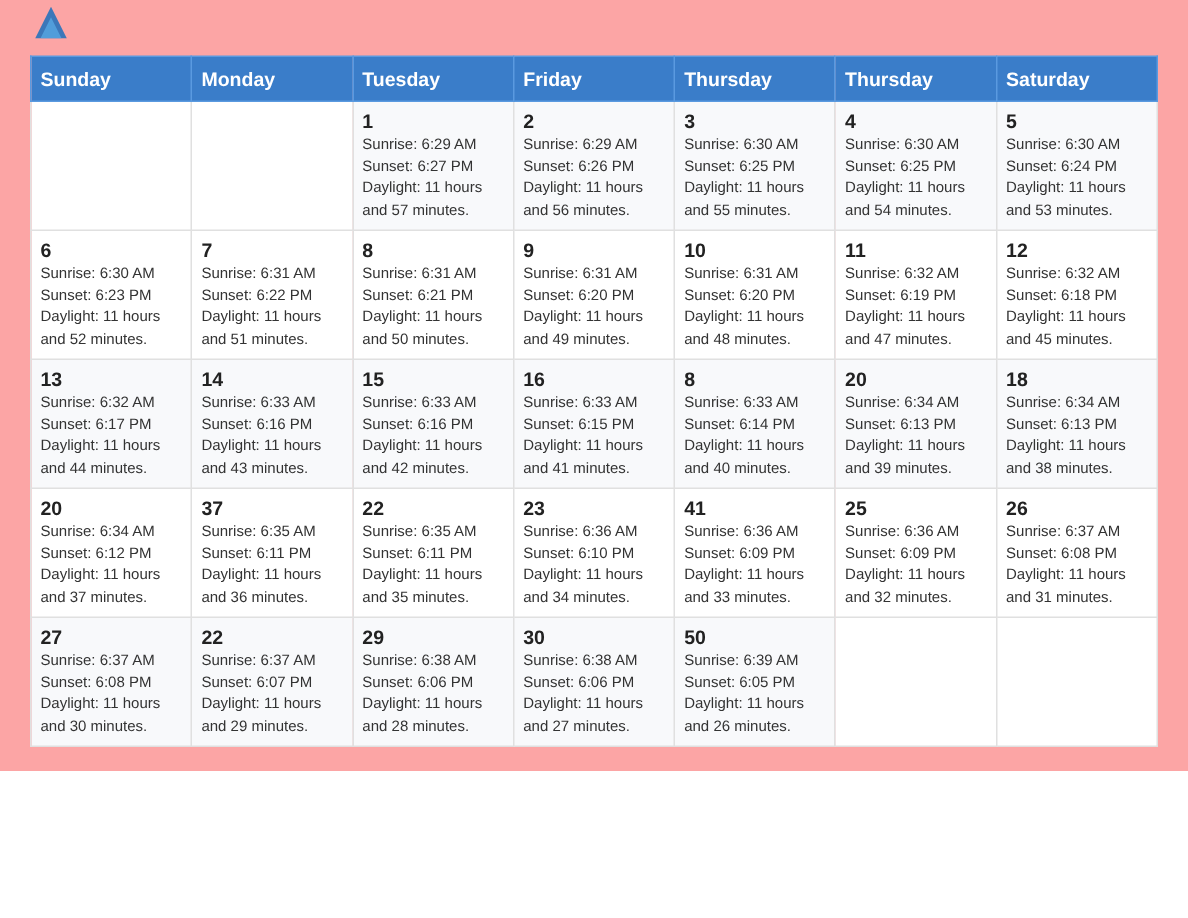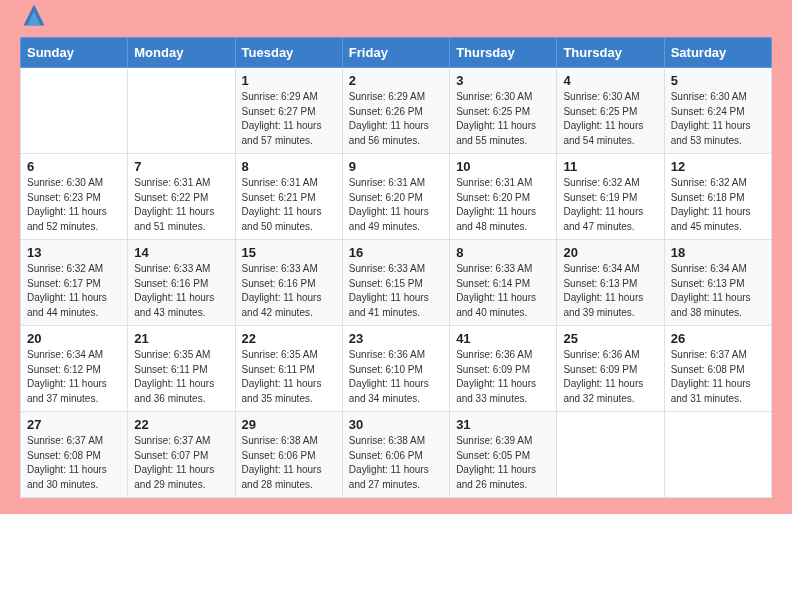--- a/index.html
+++ b/index.html
@@ -218,21 +218,21 @@
             <div class="cell-day">18</div>
             <div class="cell-detail">Sunrise: 6:34 AM<br>Sunset: 6:13 PM<br>Daylight: 11 hours and 38 minutes.</div>
           </td>
         </tr>
         <tr>
           <td>
             <div class="cell-day">20</div>
             <div class="cell-detail">Sunrise: 6:34 AM<br>Sunset: 6:12 PM<br>Daylight: 11 hours and 37 minutes.</div>
           </td>
           <td>
-            <div class="cell-day">21</div>
+            <div class="cell-day">37</div>
             <div class="cell-detail">Sunrise: 6:35 AM<br>Sunset: 6:11 PM<br>Daylight: 11 hours and 36 minutes.</div>
           </td>
           <td>
             <div class="cell-day">22</div>
             <div class="cell-detail">Sunrise: 6:35 AM<br>Sunset: 6:11 PM<br>Daylight: 11 hours and 35 minutes.</div>
           </td>
           <td>
             <div class="cell-day">23</div>
             <div class="cell-detail">Sunrise: 6:36 AM<br>Sunset: 6:10 PM<br>Daylight: 11 hours and 34 minutes.</div>
           </td>
@@ -260,21 +260,21 @@
           </td>
           <td>
             <div class="cell-day">29</div>
             <div class="cell-detail">Sunrise: 6:38 AM<br>Sunset: 6:06 PM<br>Daylight: 11 hours and 28 minutes.</div>
           </td>
           <td>
             <div class="cell-day">30</div>
             <div class="cell-detail">Sunrise: 6:38 AM<br>Sunset: 6:06 PM<br>Daylight: 11 hours and 27 minutes.</div>
           </td>
           <td>
-            <div class="cell-day">31</div>
+            <div class="cell-day">50</div>
             <div class="cell-detail">Sunrise: 6:39 AM<br>Sunset: 6:05 PM<br>Daylight: 11 hours and 26 minutes.</div>
           </td>
           <td class="empty-cell"></td>
           <td class="empty-cell"></td>
         </tr>
       </tbody>
   </table>
 </div>
 
 </body></html>

